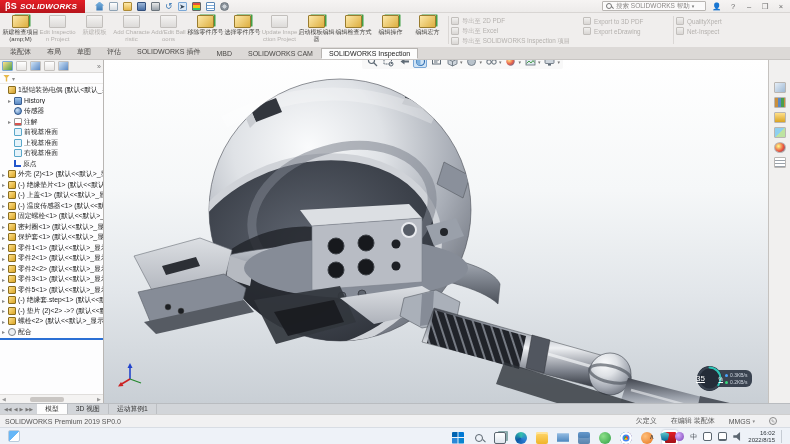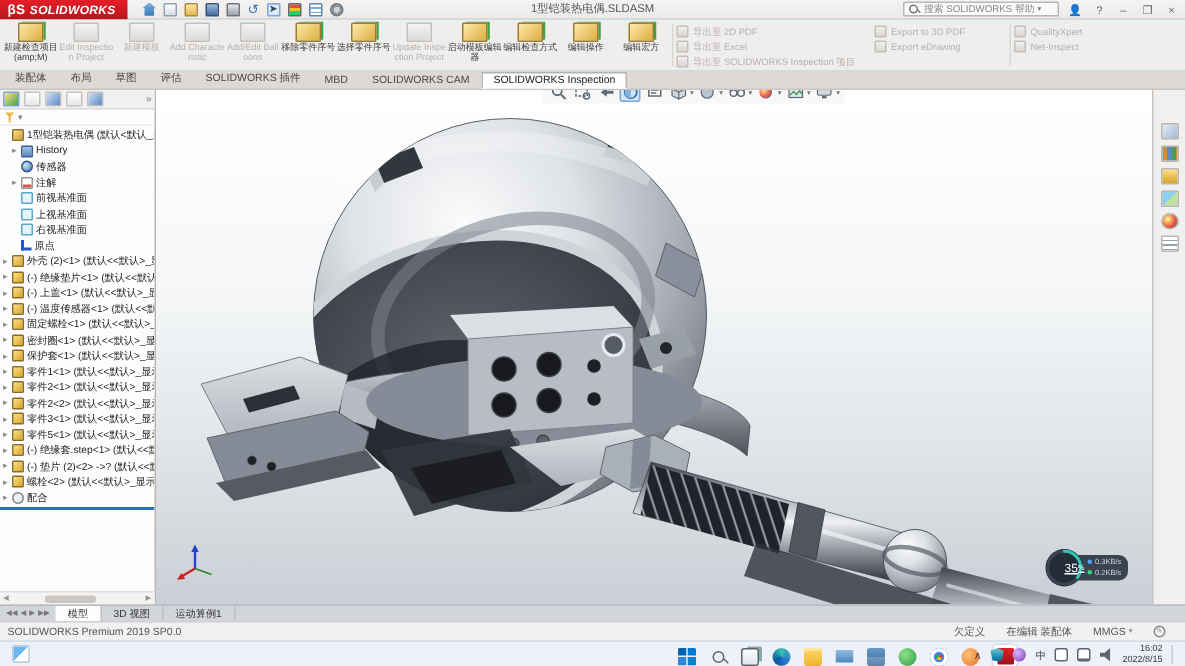--- a/index.html
+++ b/index.html
@@ -106,21 +106,21 @@
   .tpi.prop{background:repeating-linear-gradient(#fff 0 2px,#9aa2aa 2px 3px);}
 
   
   .triad{position:absolute;left:14px;top:303px;}
   .perf{position:absolute;left:592px;top:305px;display:flex;align-items:center;}
   .perfpill{background:#3a4350;border-radius:6px;color:#cfd6df;font-size:5px;line-height:6.5px;padding:2px 4px 2px 16px;margin-left:-14px;}
   .perfpill .dot{display:inline-block;width:3px;height:3px;border-radius:50%;margin-right:2px;}
   .dot.up{background:#4aa3ff;}
   .dot.dn{background:#37d67a;}
   .perfcircle{position:relative;width:27px;height:27px;z-index:2;}
-  .perfcircle .num{position:absolute;left:0;top:0;width:27px;height:27px;display:flex;align-items:center;justify-content:flex-end;color:#fff;font-size:8px;text-decoration:underline;}
+  .perfcircle .num{position:absolute;left:0;top:0;width:27px;height:27px;display:flex;align-items:center;justify-content:space-between;color:#fff;font-size:8px;text-decoration:underline;}
   .perfcircle .num small{font-size:5px;}
 
   
   .modeltabs{position:absolute;left:0;top:403px;width:790px;height:11px;background:#d2d5d9;border-top:1px solid #b9bcc0;display:flex;align-items:stretch;}
   .mtarrows{display:flex;align-items:center;gap:2px;padding:0 4px;color:#777;font-size:5px;}
   .mtab{font-size:6.8px;color:#333;padding:1px 8px;border-right:1px solid #bcbfc3;display:flex;align-items:center;}
   .mtab.active{background:#fdfdfd;}
 
   
   .statusbar{position:absolute;left:0;top:414px;width:790px;height:13px;background:#f1f1f2;border-top:1px solid #cfcfcf;display:flex;align-items:center;font-size:7px;color:#555;padding:0 5px;}
@@ -175,21 +175,20 @@
       <div class="qi newdoc"></div>
       <div class="qi open"></div>
       <div class="qi save"></div>
       <div class="qi print"></div>
       <div class="qi undo">↺</div>
       <div class="qi select">➤</div>
       <div class="qi signal"></div>
       <div class="qi table"></div>
       <div class="qi gear"></div>
     </div>
-    <div class="tb-title">1型铠装热电偶.SLDASM</div>
     <div class="tb-right">
       <div class="searchbox">
         <div class="mag"></div>
         <div class="stxt">搜索 SOLIDWORKS 帮助</div>
         <div class="hcaret">▾</div>
       </div>
       <div class="winbtn">👤</div>
       <div class="winbtn">?</div>
       <div class="winbtn">–</div>
       <div class="winbtn">❐</div>

